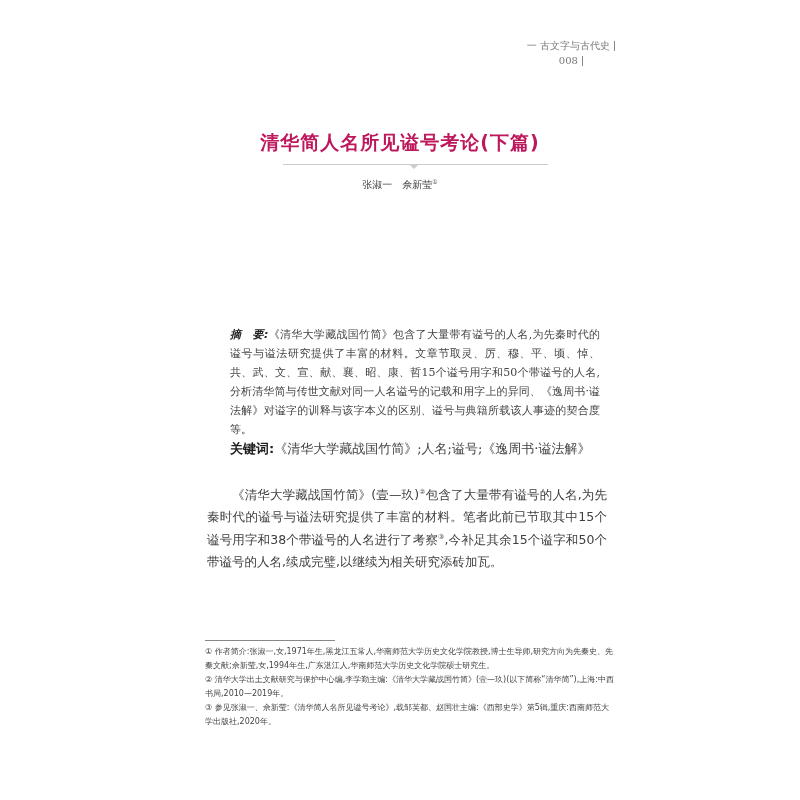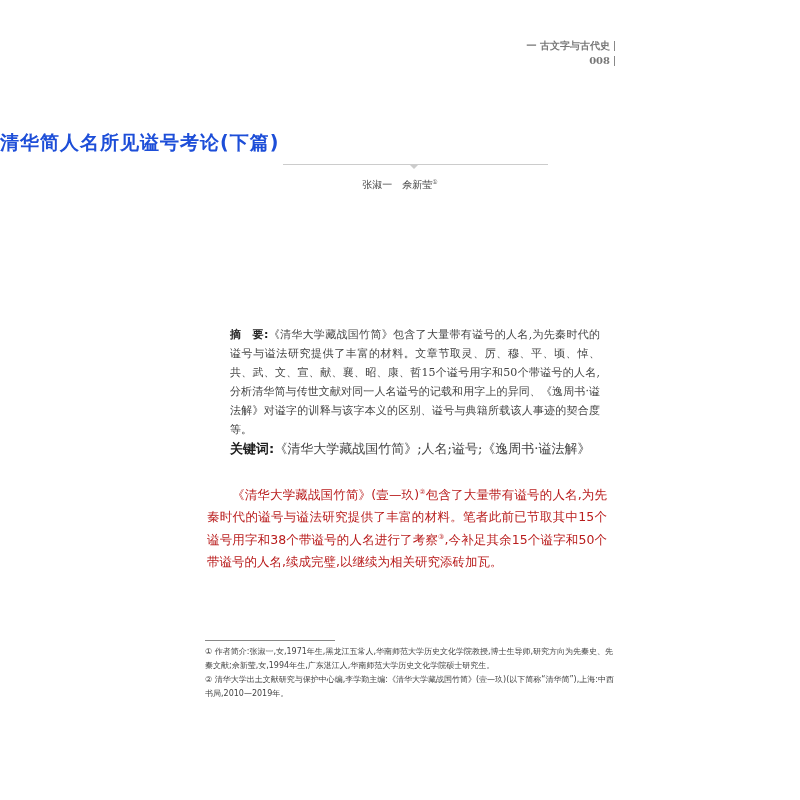--- a/index.html
+++ b/index.html
@@ -4,49 +4,49 @@
 <style>
   html, body { margin: 0; padding: 0; }
   body {
     width: 800px; height: 800px; background: #ffffff; position: relative; overflow: hidden;
     font-family: "DejaVu Serif", "Liberation Serif", serif; color: #333;
   }
   .running-head {
     position: absolute; right: 185px; top: 38px; text-align: right;
     font-size: 10px; color: #777; line-height: 15px;
   }
-  .running-head .row { display: flex; justify-content: flex-end; align-items: center; font-weight: bold; }
+  .running-head .row { display: flex; justify-content: center; align-items: center; }
   .running-head .bar { display: inline-block; width: 1px; height: 10px; background: #888; margin-left: 4px; }
   .title {
-    position: absolute; left: 0; width: 800px; top: 130px; 
+    position: absolute; left: 0; width: 800px; top: 130px; text-align: center;
     font-family: "DejaVu Sans", "Liberation Sans", sans-serif;
-    font-size: 19px; font-weight: bold; color: #1d4ed8; letter-spacing: 1px;
+    font-size: 19px; font-weight: bold; color: #be185d; letter-spacing: 1px;
   }
   .title-rule {
     position: absolute; left: 283px; top: 164px; width: 265px; height: 1px; background: #ccc;
   }
   .title-notch {
     position: absolute; left: 409px; top: 164px; width: 0; height: 0;
     border-left: 5px solid transparent; border-right: 5px solid transparent; border-top: 5px solid #ccc;
   }
   .authors {
     position: absolute; left: 0; width: 800px; top: 178px; text-align: center; font-size: 10px; color: #444;
   }
   .authors sup { font-size: 6px; }
   .abstract {
     position: absolute; left: 230px; width: 370px; top: 325px; font-size: 11px; line-height: 19px; color: #444;
     text-align: justify;
   }
-  .abstract .label { font-family: "DejaVu Sans", "Liberation Sans", sans-serif; font-weight: bold; color: #222; margin-left: 0; }
+  .abstract .label { font-family: "DejaVu Sans", "Liberation Sans", sans-serif; font-weight: bold; color: #222; margin-left: 0; font-style: italic; }
   .keywords {
     position: absolute; left: 230px; width: 370px; top: 440px; font-size: 13px; color: #444;
   }
   .keywords .label { font-family: "DejaVu Sans", "Liberation Sans", sans-serif; font-weight: bold; color: #222; }
   .body-text {
-    position: absolute; left: 207px; width: 400px; top: 482px; font-size: 12.5px; line-height: 21.5px; color: #b91c1c;
+    position: absolute; left: 207px; width: 400px; top: 482px; font-size: 12.5px; line-height: 21.5px; color: #404040;
     text-indent: 25px; text-align: justify;
     font-family: "DejaVu Sans", "Liberation Sans", sans-serif;
   }
   .body-text sup { font-size: 7px; }
   .fn-rule { position: absolute; left: 205px; top: 640px; width: 130px; height: 1px; background: #888; }
   .footnotes {
     position: absolute; left: 205px; width: 410px; top: 645px; font-size: 8px; line-height: 14px; color: #444;
     font-family: "DejaVu Sans", "Liberation Sans", sans-serif;
   }
   .footnotes p { margin: 0; }
@@ -81,13 +81,14 @@
 </div>
 
 <div class="body-text">
   <span>《清华大学藏战国竹简》(壹—玖)</span><sup>②</sup><span>包含了大量带有谥号的人名,为先秦时代的谥号与谥法研究提供了丰富的材料。笔者此前已节取其中15个谥号用字和38个带谥号的人名进行了考察</span><sup>③</sup><span>,今补足其余15个谥字和50个带谥号的人名,续成完璧,以继续为相关研究添砖加瓦。</span>
 </div>
 
 <div class="fn-rule"></div>
 <div class="footnotes">
   <p>① 作者简介:张淑一,女,1971年生,黑龙江五常人,华南师范大学历史文化学院教授,博士生导师,研究方向为先秦史、先秦文献;佘新莹,女,1994年生,广东湛江人,华南师范大学历史文化学院硕士研究生。</p>
   <p>② 清华大学出土文献研究与保护中心编,李学勤主编:《清华大学藏战国竹简》(壹—玖)(以下简称“清华简”),上海:中西书局,2010—2019年。</p>
+  <p>③ 参见张淑一、佘新莹:《清华简人名所见谥号考论》,载邹芙都、赵国壮主编:《西部史学》第5辑,重庆:西南师范大学出版社,2020年。</p>
 </div>
 
 </body></html>

